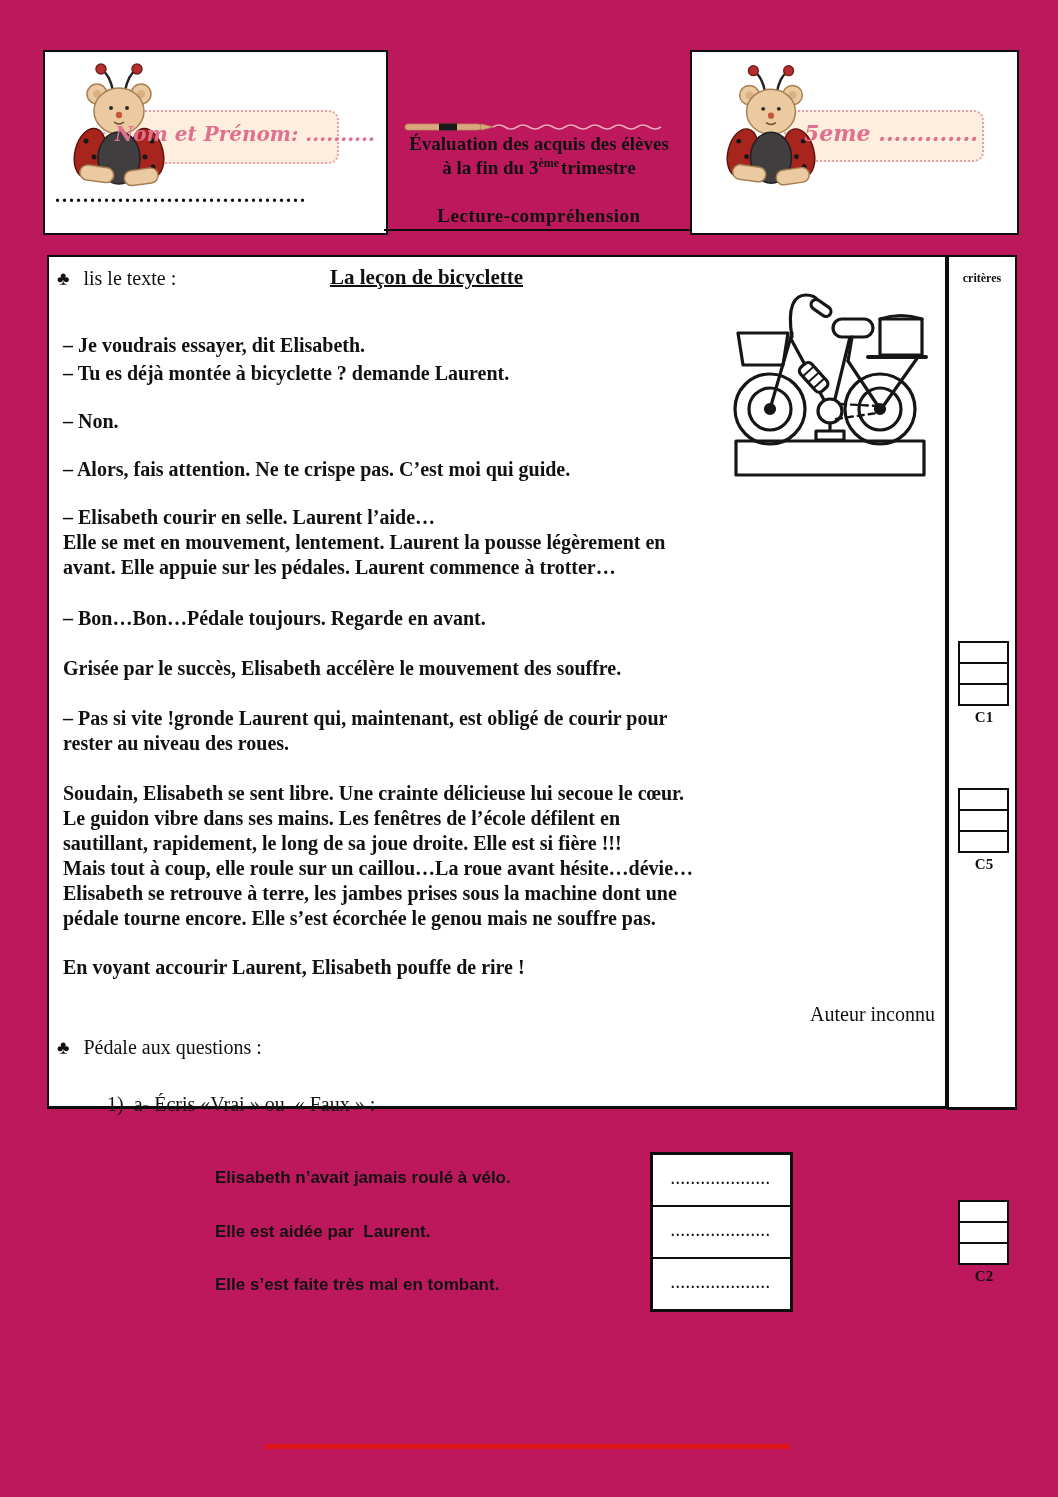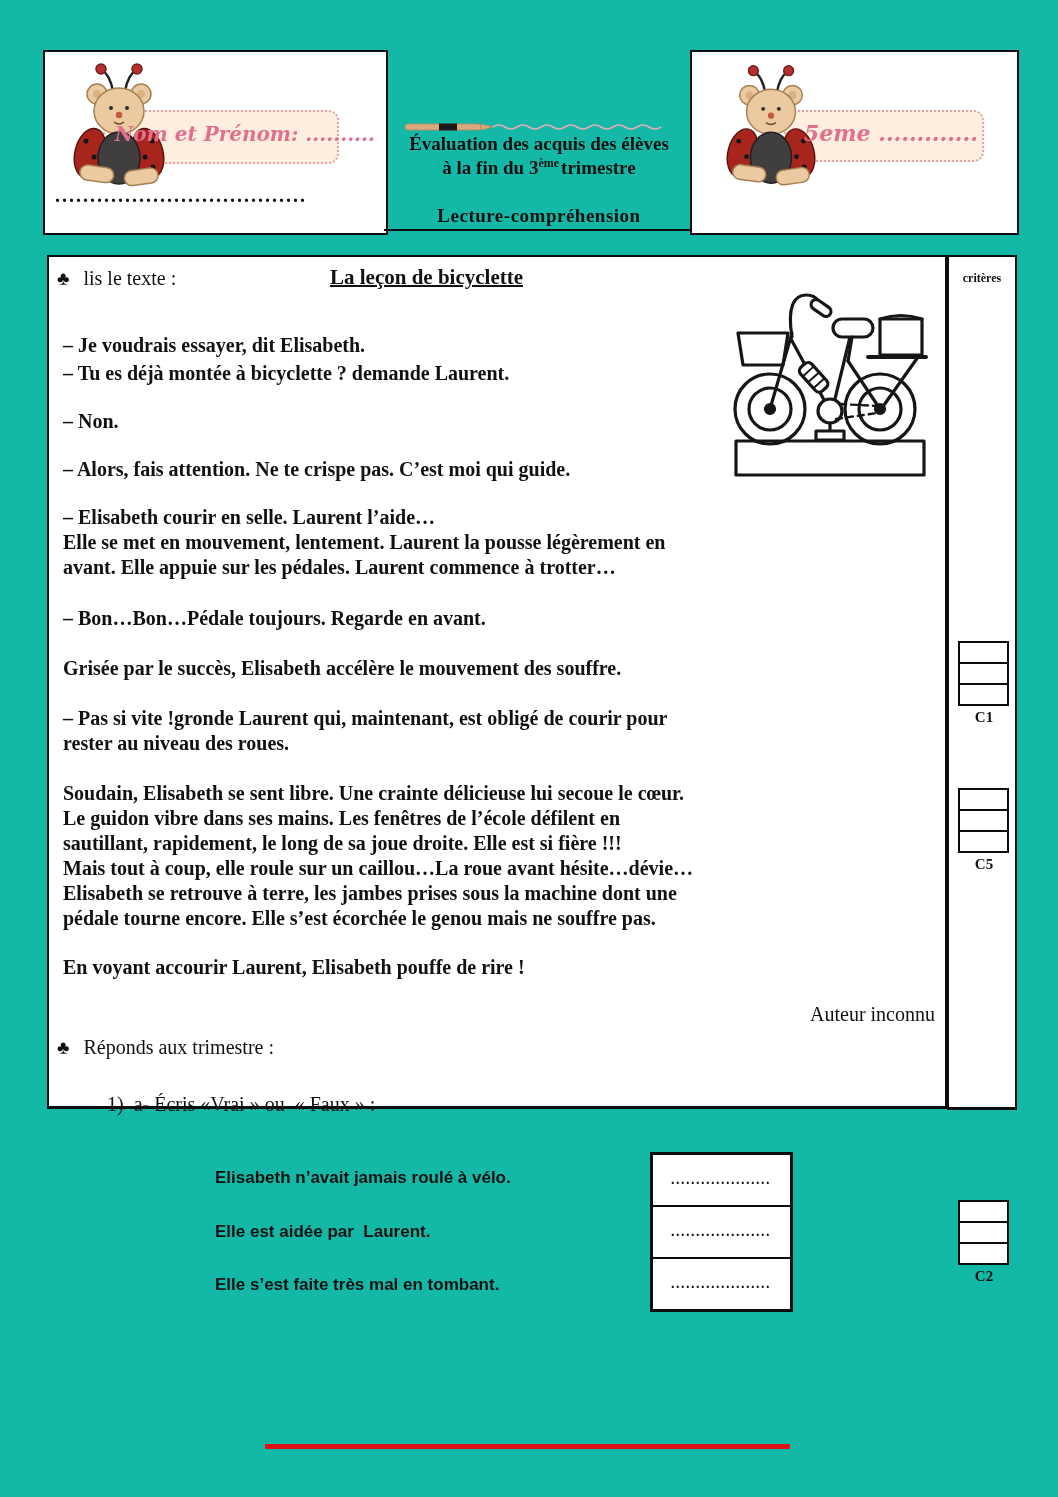--- a/index.html
+++ b/index.html
@@ -1,16 +1,16 @@
 <!DOCTYPE html>
 <html><head>
 <meta charset="utf-8">
 <style>
   html,body{margin:0;padding:0;background:#ffffff;}
-  .page{position:relative;width:1058px;height:1497px;background:#14b8a6;overflow:hidden;
+  .page{position:relative;width:1058px;height:1497px;background:#be185d;overflow:hidden;
         font-family:"Liberation Serif", serif;color:#111;}
   .abs{position:absolute;}
   .box{position:absolute;border:2px solid #0d0d0d;background:#fff;}
   
   .name-plate{position:absolute;background:#fdeedd;border:2px dotted #e2a0ac;border-radius:10px;}
   .script-text{font-family:"DejaVu Serif", serif;font-style:italic;color:#e0708e;font-weight:bold;}
   .dotline{font-weight:bold;font-size:20px;letter-spacing:2px;white-space:nowrap;overflow:hidden;}
   .eval-title{position:absolute;left:383px;width:312px;text-align:center;font-weight:bold;
               font-size:19px;white-space:nowrap;}
   .eval-title sup{font-size:12px;}
@@ -149,21 +149,21 @@
     <div class="abs story" style="left:14px;top:248px;"><div>– Elisabeth courir en selle. Laurent l’aide…</div><div>Elle se met en mouvement, lentement. Laurent la pousse légèrement en</div><div>avant. Elle appuie sur les pédales. Laurent commence à trotter…</div></div>
     <div class="abs story" style="left:14px;top:349px;"><div>– Bon…Bon…Pédale toujours. Regarde en avant.</div></div>
     <div class="abs story" style="left:14px;top:399px;"><div>Grisée par le succès, Elisabeth accélère le mouvement des souffre.</div></div>
     <div class="abs story" style="left:14px;top:449px;"><div>– Pas si vite !gronde Laurent qui, maintenant, est obligé de courir pour</div><div>rester au niveau des roues.</div></div>
     <div class="abs story" style="left:14px;top:524px;"><div>Soudain, Elisabeth se sent libre. Une crainte délicieuse lui secoue le cœur.</div><div>Le guidon vibre dans ses mains. Les fenêtres de l’école défilent en</div><div>sautillant, rapidement, le long de sa joue droite. Elle est si fière !!!</div><div>Mais tout à coup, elle roule sur un caillou…La roue avant hésite…dévie…</div><div>Elisabeth se retrouve à terre, les jambes prises sous la machine dont une</div><div>pédale tourne encore. Elle s’est écorchée le genou mais ne souffre pas.</div></div>
     <div class="abs story" style="left:14px;top:698px;"><div>En voyant accourir Laurent, Elisabeth pouffe de rire !</div></div>
 
     <div class="abs plain" style="top:746px;right:10px;">Auteur inconnu</div>
 
     <div class="abs" style="left:8px;top:779px;">
-      <span class="club">♣</span><span class="plain">Réponds aux trimestre :</span>
+      <span class="club">♣</span><span class="plain">Pédale aux questions :</span>
     </div>
     <div class="abs plain" style="left:58px;top:836px;white-space:pre;">1)  a- Écris «Vrai » ou  « Faux » :</div>
 
     <div class="abs statement" style="left:166px;top:911px;">Elisabeth n’avait jamais roulé à vélo.</div>
     <div class="abs statement" style="left:166px;top:965px;">Elle est aidée par  Laurent.</div>
     <div class="abs statement" style="left:166px;top:1018px;">Elle s’est faite très mal en tombant.</div>
 
     <div class="answer-table" style="left:601px;top:895px;width:137px;">
       <div class="answer-cell">....................</div>
       <div class="answer-cell">....................</div>

